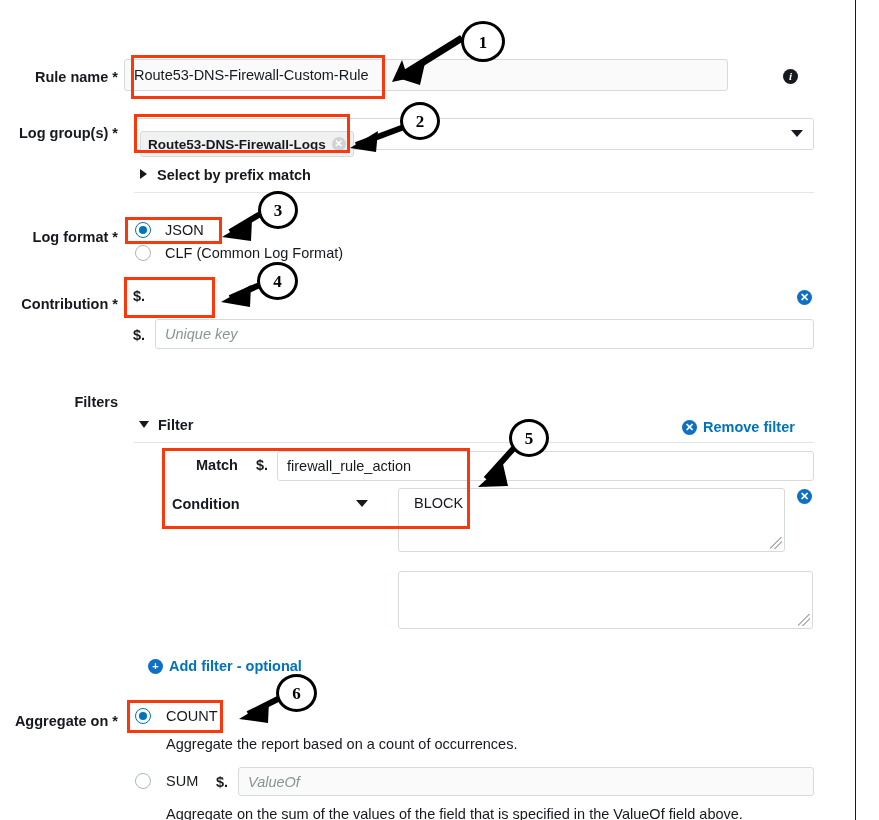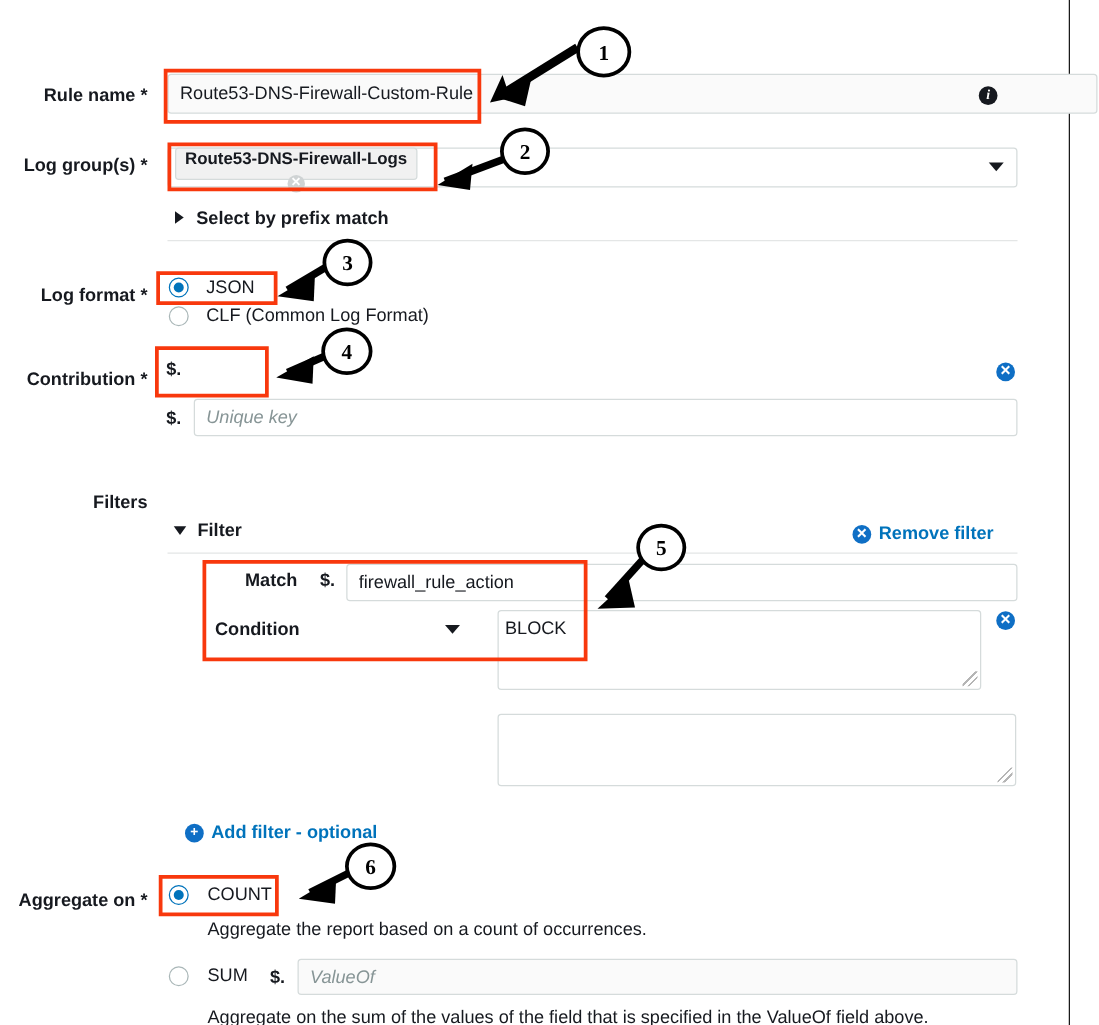--- a/index.html
+++ b/index.html
@@ -66,21 +66,21 @@
   .field.plain { background: #ffffff; text-align: center; }
   .field.ph { color: #879596; font-style: italic; }
 
   .ta {
     position: absolute;
     background: #ffffff;
     border: 1px solid #d5dbdb;
     border-radius: 3px;
     font-size: 14.5px;
     color: #16191f;
-    padding: 6px 5px;
+    padding: 6px 15px;
     overflow: hidden;
   }
   .ta .grip {
     position: absolute;
     right: 2px; bottom: 2px;
     width: 12px; height: 12px;
     background:
       linear-gradient(135deg, transparent 0 44%, #b5b5b5 44% 52%, transparent 52% 66%),
       linear-gradient(135deg, transparent 0 66%, #b5b5b5 66% 74%, transparent 74%);
   }
@@ -232,26 +232,26 @@
   .anno-arrow { position: absolute; }
 </style>
 </head>
 <body>
 
 <div id="page">
 
   <div class="right-rule"></div>
 
   <div class="lbl" style="left:0; top:69px; width:118px;">Rule name *</div>
-  <div class="field" style="left:134px; top:59px; width:744px; height:32px;">Route53-DNS-Firewall-Custom-Rule</div>
+  <div class="field" style="left:124px; top:59px; width:604px; height:32px;">Route53-DNS-Firewall-Custom-Rule</div>
   <div class="info-icon" style="left:783px; top:69px;">i</div>
 
   <div class="lbl" style="left:0; top:125px; width:118px;">Log group(s) *</div>
   <div class="field plain" style="left:134px; top:118px; width:680px; height:32px;"></div>
-  <div class="token" style="left:140px; top:118px;flex-direction:column;">
+  <div class="token" style="left:140px; top:131px;">
     <span>Route53-DNS-Firewall-Logs</span>
     <span class="x">✕</span>
   </div>
   <div class="caret-down" style="left:791px; top:130px;"></div>
 
   <div class="tri-right" style="left:140px; top:169px;"></div>
   <div class="sublabel" style="left:157px; top:167px;">Select by prefix match</div>
   <div class="hr" style="left:134px; top:192px; width:680px;"></div>
 
   <div class="lbl" style="left:0; top:229px; width:118px;">Log format *</div>

